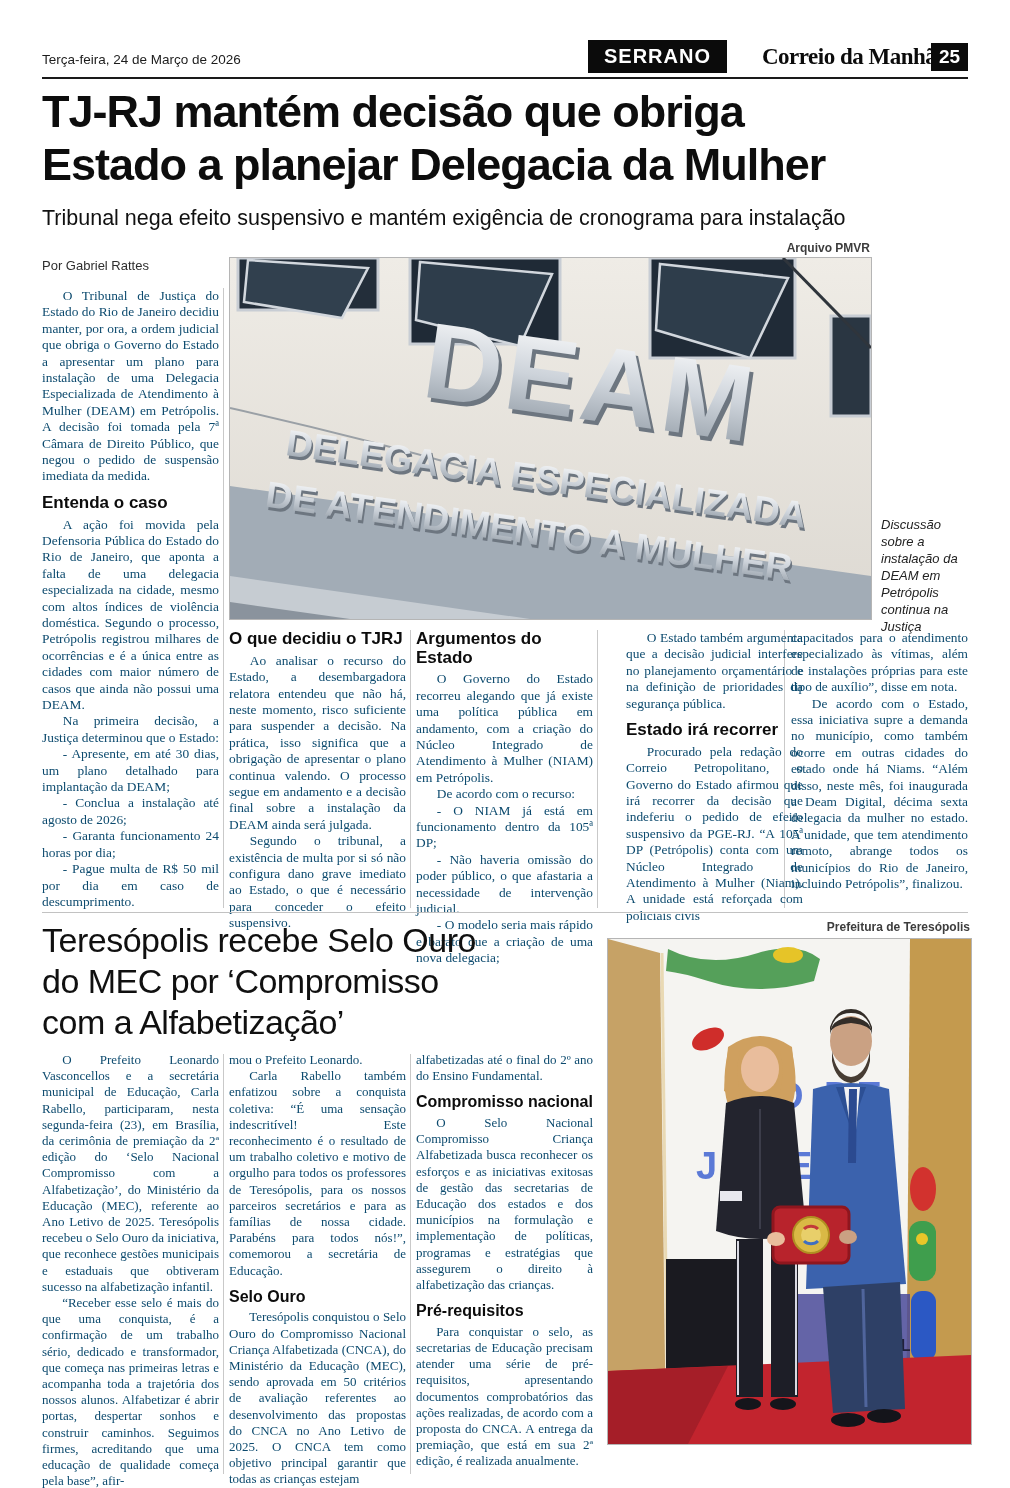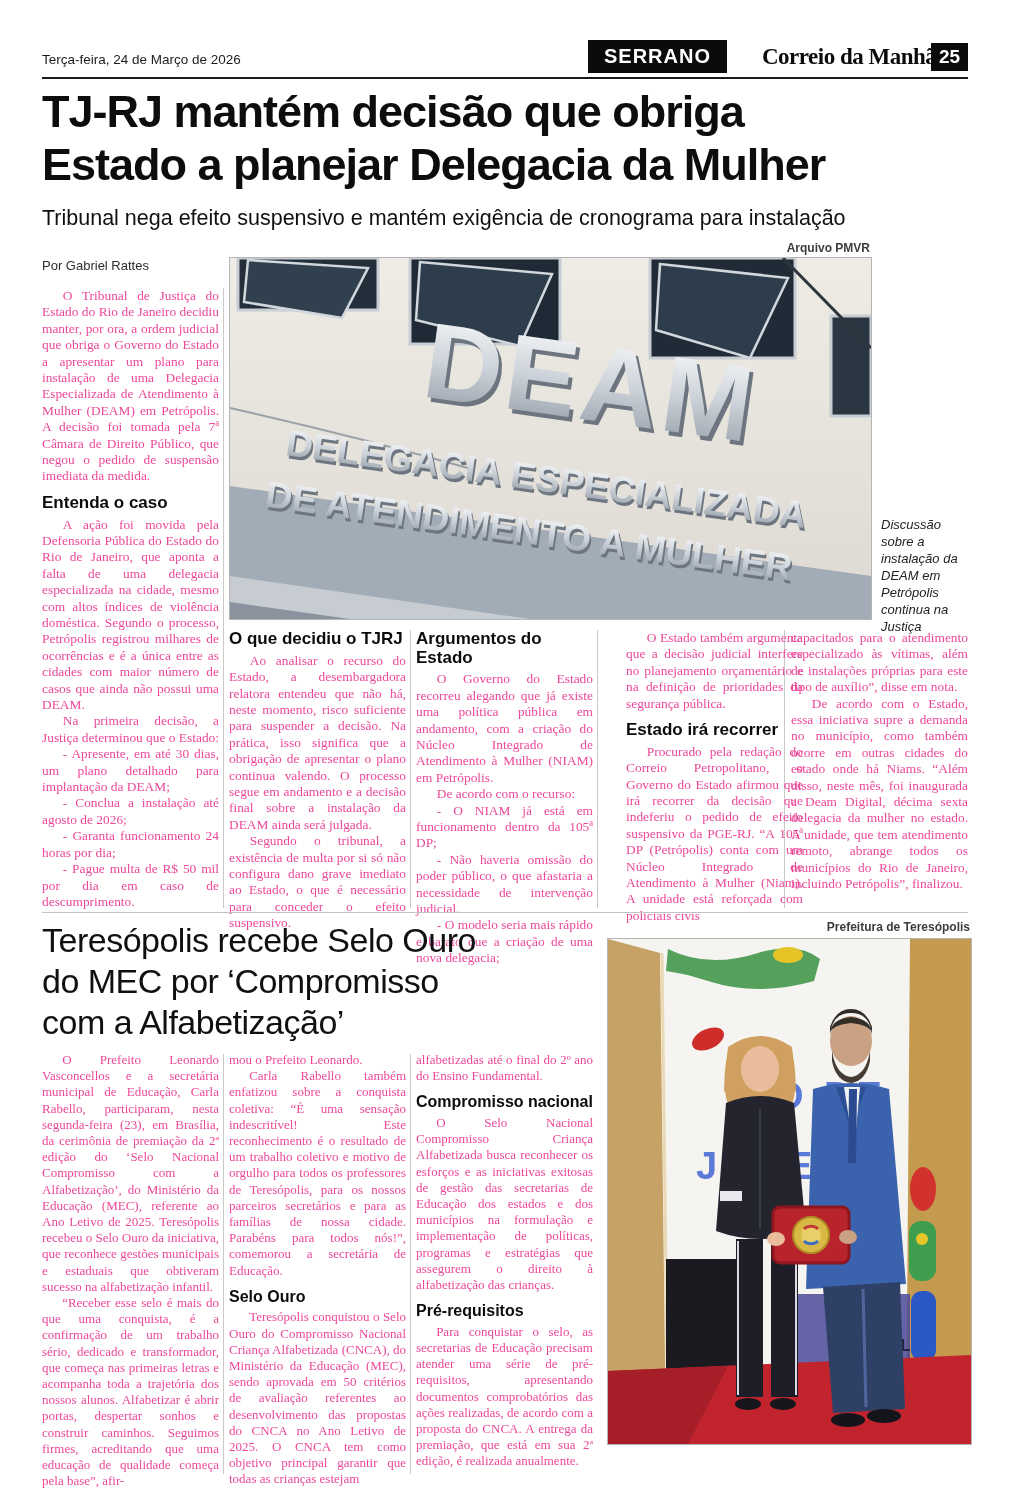--- a/index.html
+++ b/index.html
@@ -20,21 +20,21 @@
   .headline1{left:42px;top:86px;width:940px;font-family:"Liberation Sans",sans-serif;font-weight:800;
         font-size:45px;line-height:1.17;letter-spacing:-1px;color:#0d0d0d;}
   .subheadline{left:42px;top:206px;width:930px;font-family:"Liberation Sans",sans-serif;font-weight:400;
         font-size:21.5px;color:#111;}
   .byline{left:42px;top:258px;font-family:"Liberation Sans",sans-serif;font-size:13px;color:#2e2e2e;}
 
   
   .col{position:absolute;width:177px;text-align:justify;}
   .a1 .bp{font-size:13.4px;line-height:16.4px;}
   .a2 .bp{font-size:13px;line-height:16.2px;}
-  .bp{margin:0;text-indent:1.55em;color:#ec4899;}
+  .bp{margin:0;text-indent:1.55em;color:#0c4a6e;}
   .bp.cont{text-indent:0;}
   .bh{font-family:"Liberation Sans",sans-serif;font-weight:700;color:#0c0c0c;margin:9px 0 4px 0;
       font-size:17px;line-height:1.1;text-align:left;}
   .a2 .bh{font-size:16px;}
 
   
   .vrule{width:1px;background:#c9c9c9;}
   .divider{left:42px;top:912px;width:926px;height:1px;background:#c2c2c2;}
 
   

